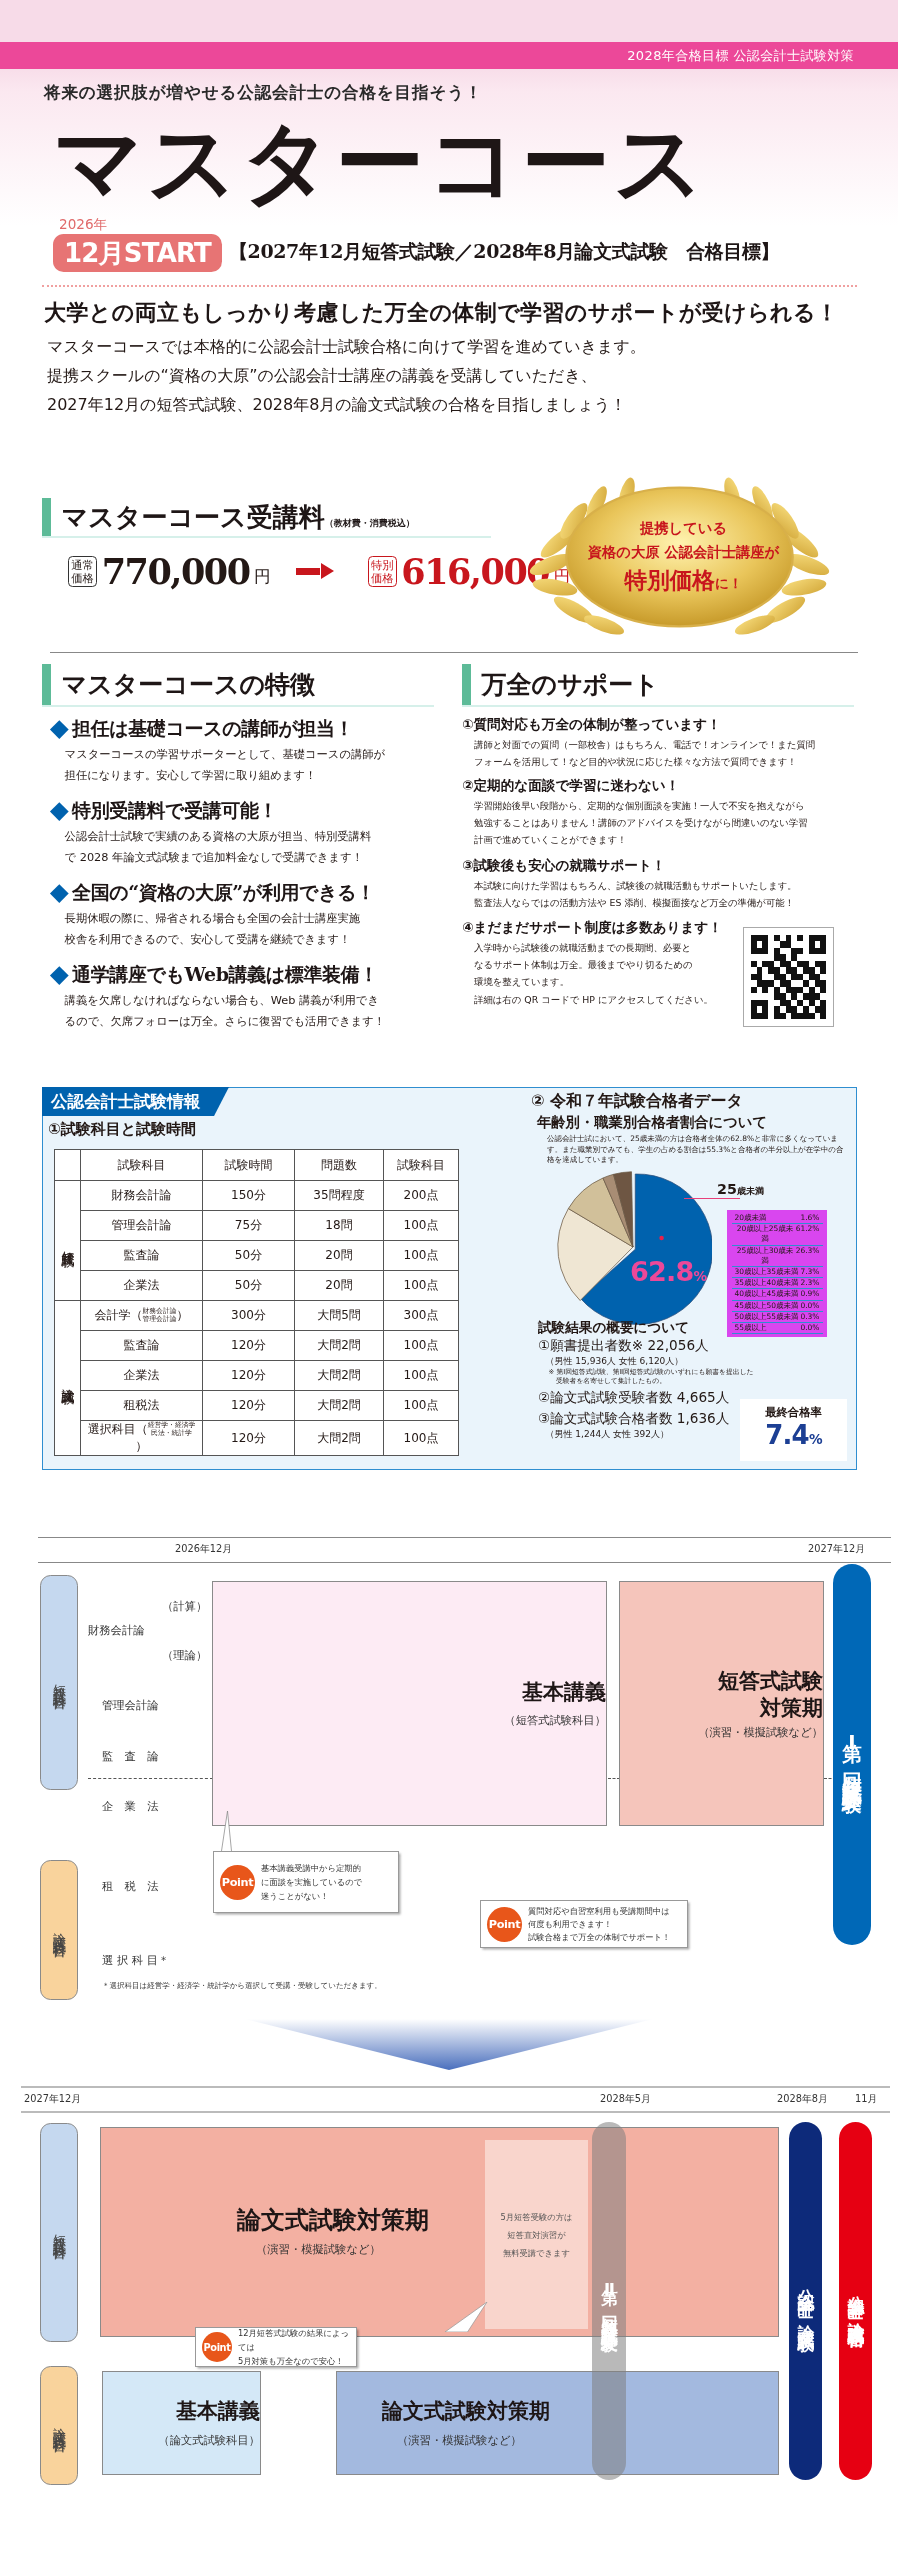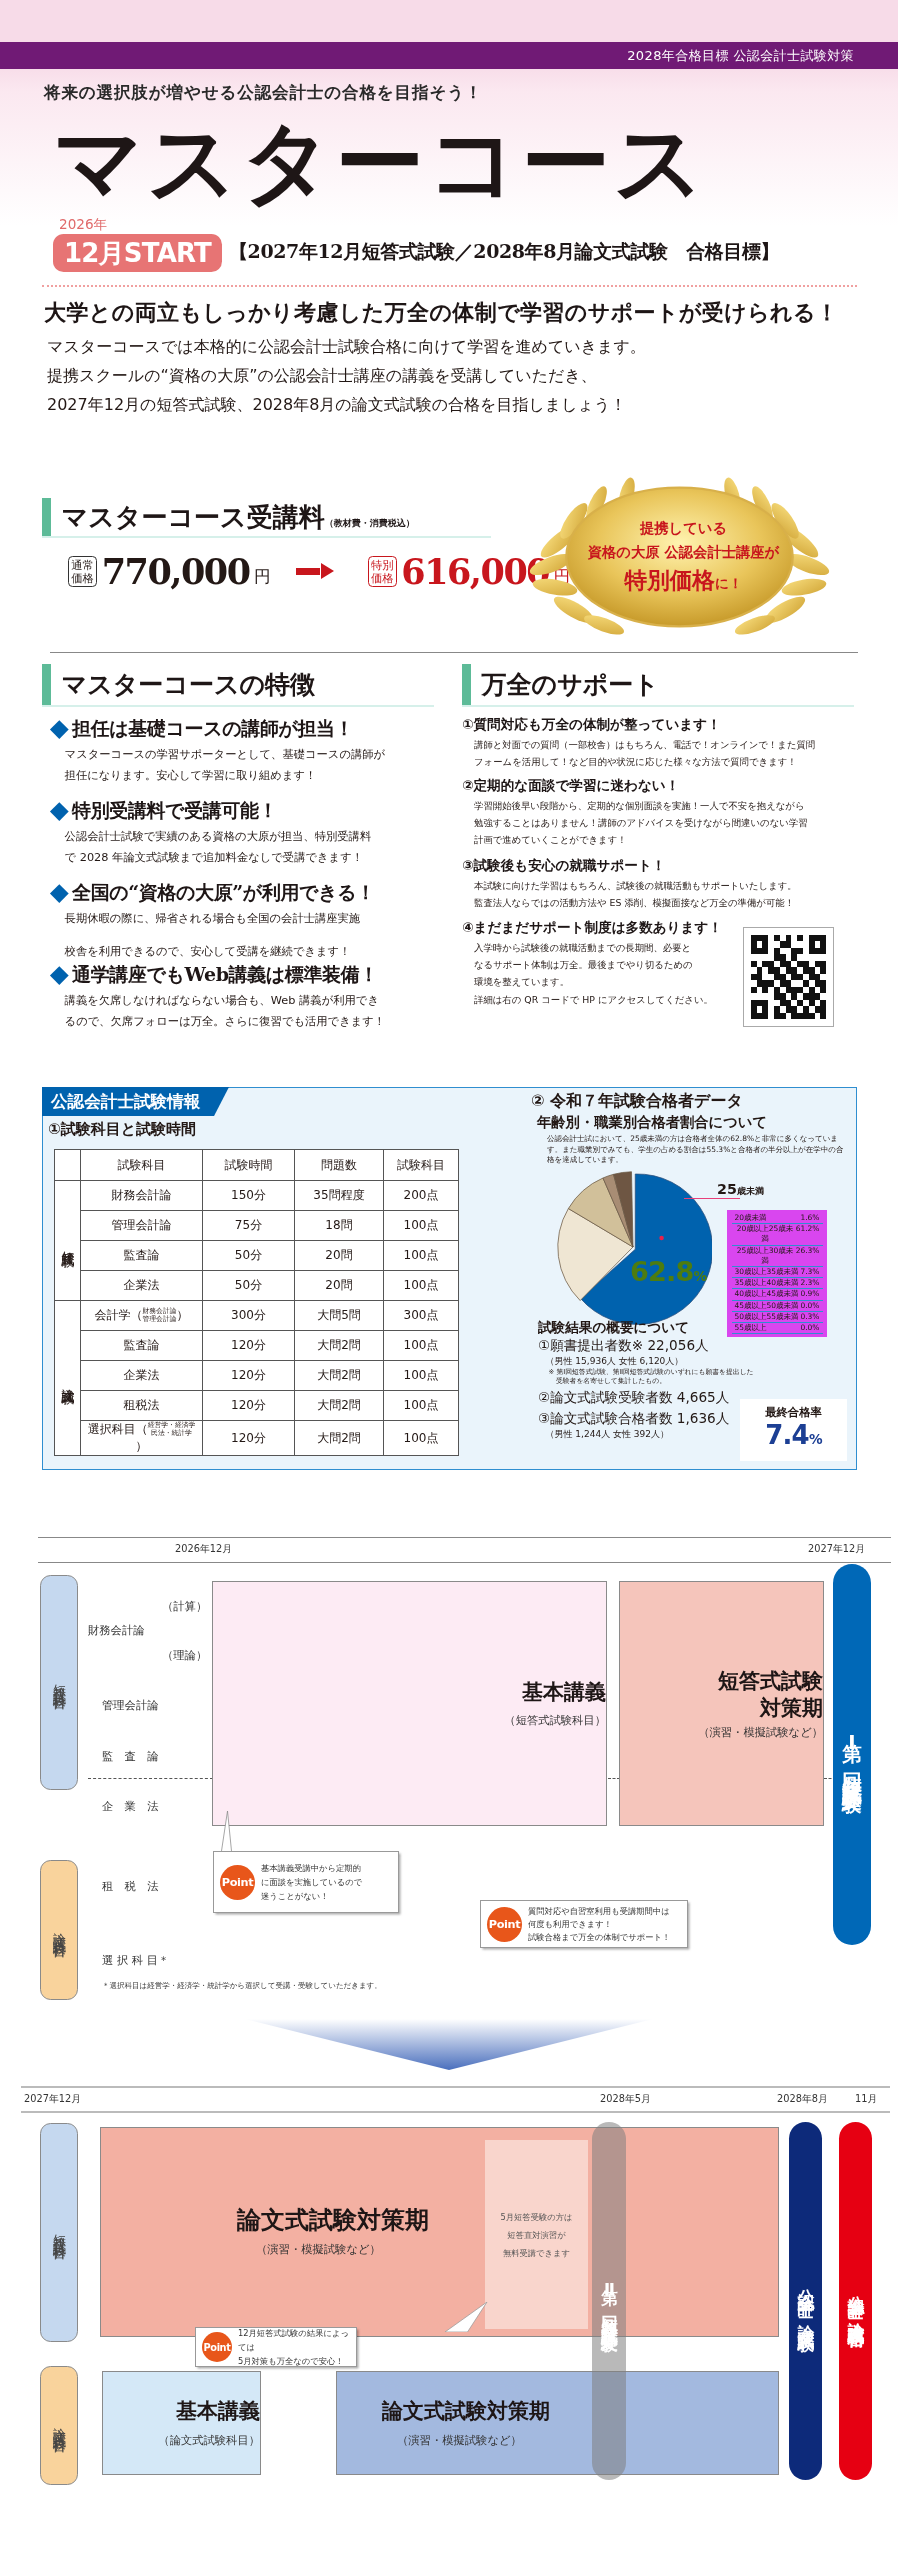--- a/index.html
+++ b/index.html
@@ -3,21 +3,21 @@
 <meta charset="utf-8">
 <style>
   * { box-sizing: border-box; margin: 0; padding: 0; }
   html, body { width: 899px; background: #fff; }
   body { font-family: "DejaVu Sans", "Liberation Sans", sans-serif; color: #231815; position: relative; height: 2576px; overflow: hidden; }
   .abs { position: absolute; }
   .serif { font-family: "DejaVu Serif", "Liberation Serif", serif; }
 
   
   .top-pink { left:0; top:0; width:899px; height:226px; background: linear-gradient(#f7dbe8 0, #f7dbe8 45px, #f7dbe8 64px, #fbe8f0 91px, #ffffff 226px); }
-  .top-band { left:0; top:42px; width:899px; height:27px; background:#701a75; color:#fff; font-size:13px; text-align:right; padding-right:45px; line-height:27px; letter-spacing:0.4px; }
+  .top-band { left:0; top:42px; width:899px; height:27px; background:#ec4899; color:#fff; font-size:13px; text-align:right; padding-right:45px; line-height:27px; letter-spacing:0.4px; }
   .tagline { left:44px; top:82px; font-size:16.6px; font-weight:bold; color:#2a2a2a; letter-spacing:0.8px; }
   .main-title { left:53px; top:113px; font-size:89px; font-weight:bold; letter-spacing:3px; color:#1e1616; line-height:98px; }
   .year-label { left:59px; top:216px; font-size:13.6px; color:#e06a6a; }
   .start-pill { left:53px; top:234px; width:169px; height:38px; background:#e77474; color:#fff; border-radius:10.6px; font-size:26px; font-weight:bold; text-align:center; line-height:38px; letter-spacing:-0.8px; }
   .target { left:229px; top:239px; font-size:19px; font-weight:bold; color:#1e1616; letter-spacing:-0.4px; }
   .dots { left:42px; top:285px; width:815px; border-top:2.3px dotted #f0a0a0; }
 
   .headline { left:44px; top:298px; font-size:22px; font-weight:bold; color:#1e1616; letter-spacing:0.4px; }
   .intro p { font-size:16px; color:#231815; line-height:29px; }
   .intro { left:47px; top:332px; }
@@ -74,21 +74,21 @@
   .vert { writing-mode: vertical-rl; text-orientation: upright; font-size:13px; letter-spacing:0.8px; }
   .small2 { font-size:6.8px; line-height:7.5px; display:inline-block; vertical-align:middle; }
 
   .info-sub2 { left:531px; top:1091px; font-size:16px; font-weight:bold; }
   .info-sub3 { left:537px; top:1113px; font-size:14.3px; font-weight:bold; }
   .info-desc { left:547px; top:1134px; width:302px; font-size:7.5px; line-height:10.6px; }
   .pie { left:554px; top:1168px; width:158px; height:158px; }
   .pie-label { left:717px; top:1181px; font-size:14.3px; font-weight:bold; }
   .pie-label small { font-size:9px; }
   .pie-callout { left:684px; top:1198px; width:56px; height:0.8px; background:#e8407a; }
-  .pie-pct { left:630px; top:1256px; font-size:27px; font-weight:bold; color:#4d7c0f; letter-spacing:-0.8px; }
+  .pie-pct { left:630px; top:1256px; font-size:27px; font-weight:bold; color:#ec4899; letter-spacing:-0.8px; }
   .pie-pct small { font-size:13.6px; }
   .age-table { left:727px; top:1210px; width:100px; background:#d946ef; padding:3px 4.5px;text-align:center; }
   .age-row { display:flex; justify-content:space-between; font-size:7.5px; border-bottom:0.8px solid #2f8ed0; line-height:10.2px; padding:0 3px; }
   .result-head { left:538px; top:1319px; font-size:13.6px; font-weight:bold; }
   .result-line { font-size:13.6px; }
   .result-sub { font-size:9px; }
   .result-note { font-size:6.8px; line-height:9px; }
   .rate-box { left:740px; top:1399px; width:107px; height:62px; background:#fff; text-align:center; }
   .rate-box .lbl { font-size:11.3px; font-weight:bold; margin-top:6px; }
   .rate-box .val { font-size:26px; font-weight:bold; color:#1c3f94; letter-spacing:-0.8px; }
@@ -208,21 +208,21 @@
     </h3>
   <p>公認会計士試験で実績のある資格の大原が担当、特別受講料</p>
   <p style="margin-top:0">で 2028 年論文式試験まで追加料金なしで受講できます！</p>
 </div>
 <div class="abs feat" style="top:880px;">
   <h3 class="serif">
       <span class="diamond"></span>
       <span>全国の“資格の大原”が利用できる！</span>
     </h3>
   <p>長期休暇の際に、帰省される場合も全国の会計士講座実施</p>
-  <p style="margin-top:12px">校舎を利用できるので、安心して受講を継続できます！</p>
+  <p style="margin-top:0">校舎を利用できるので、安心して受講を継続できます！</p>
 </div>
 <div class="abs feat" style="top:962px;">
   <h3 class="serif">
       <span class="diamond"></span>
       <span>通学講座でもWeb講義は標準装備！</span>
     </h3>
   <p>講義を欠席しなければならない場合も、Web 講義が利用でき</p>
   <p style="margin-top:0">るので、欠席フォローは万全。さらに復習でも活用できます！</p>
 </div>
 

